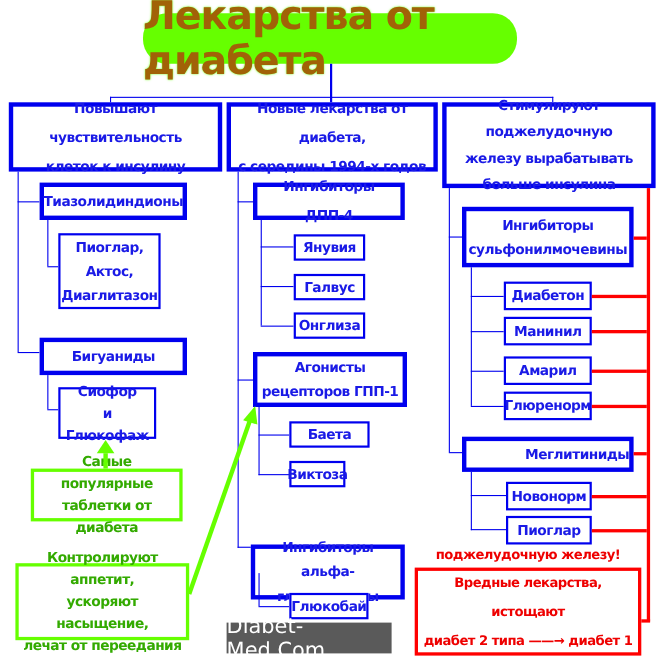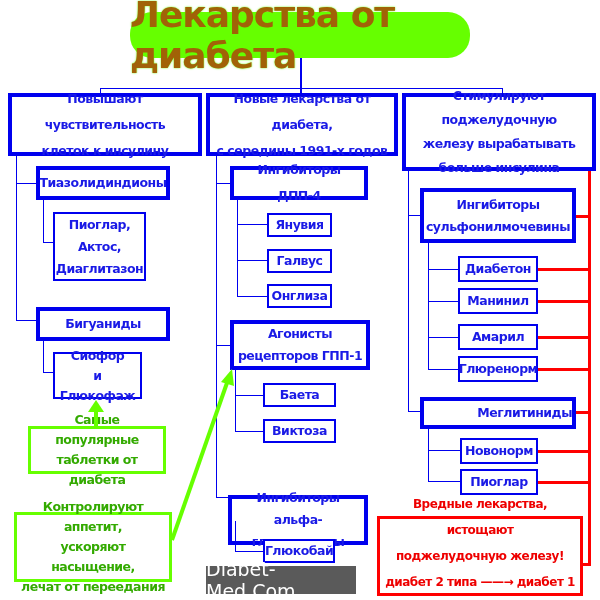--- a/index.html
+++ b/index.html
@@ -66,21 +66,21 @@
 </div>
 
 <div class="abs box green" style="left:14px;top:512px;width:158px;height:70px;border-width:3px;line-height:20px;">
   <span>Контролируют аппетит,</span>
   <span>ускоряют насыщение,</span>
   <span>лечат от переедания</span>
 </div>
 
 <div class="abs box" style="left:206px;top:93px;width:192px;height:63px;">
   <span>Новые лекарства от диабета,</span>
-  <span>с середины 1991-х годов</span>
+  <span>с середины 1994-х годов</span>
 </div>
 <div class="line" style="left:216px;top:156px;width:1px;height:342px;"></div>
 <div class="line" style="left:216px;top:183px;width:14px;height:1px;"></div>
 <div class="abs box" style="left:230px;top:166px;width:138px;height:34px;">
   <span>Ингибиторы ДПП-4</span>
 </div>
 <div class="line" style="left:237px;top:200px;width:1px;height:96px;"></div>
 <div class="line" style="left:237px;top:224px;width:30px;height:1px;"></div>
 <div class="line" style="left:237px;top:260px;width:30px;height:1px;"></div>
 <div class="line" style="left:237px;top:296px;width:30px;height:1px;"></div>
@@ -98,21 +98,21 @@
 <div class="abs box" style="left:230px;top:320px;width:140px;height:50px;line-height:22px;">
   <span>Агонисты</span>
   <span>рецепторов ГПП-1</span>
 </div>
 <div class="line" style="left:235px;top:370px;width:1px;height:62px;"></div>
 <div class="line" style="left:235px;top:395px;width:28px;height:1px;"></div>
 <div class="line" style="left:235px;top:431px;width:28px;height:1px;"></div>
 <div class="abs box thin" style="left:263px;top:383px;width:73px;height:24px;">
   <span>Баета</span>
 </div>
-<div class="abs box thin" style="left:263px;top:419px;width:73px;height:24px;">
+<div class="abs box thin" style="left:263px;top:419px;width:51px;height:24px;">
   <span>Виктоза</span>
 </div>
 
 <div class="line" style="left:216px;top:497px;width:14px;height:1px;"></div>
 <div class="abs box" style="left:228px;top:471px;width:140px;height:50px;line-height:22px;margin-top:24px;">
   <span>Ингибиторы</span>
   <span>альфа-глюкозидазы</span>
 </div>
 <div class="line" style="left:235px;top:521px;width:1px;height:30px;"></div>
 <div class="line" style="left:235px;top:551px;width:28px;height:1px;"></div>
@@ -170,22 +170,22 @@
 <div class="rline" style="left:538px;top:268px;width:50px;height:3px;"></div>
 <div class="rline" style="left:538px;top:300px;width:50px;height:3px;"></div>
 <div class="rline" style="left:538px;top:336px;width:50px;height:3px;"></div>
 <div class="rline" style="left:538px;top:368px;width:50px;height:3px;"></div>
 <div class="rline" style="left:576px;top:411px;width:12px;height:3px;"></div>
 <div class="rline" style="left:538px;top:450px;width:50px;height:3px;"></div>
 <div class="rline" style="left:538px;top:481px;width:50px;height:3px;"></div>
 <div class="rline" style="left:582px;top:563px;width:9px;height:3px;"></div>
 
 <div class="abs box red" style="left:377px;top:516px;width:206px;height:80px;font-size:12px;">
+  <span>поджелудочную железу!</span>
   <span>Вредные лекарства, истощают</span>
-  <span>поджелудочную железу!</span>
   <span>диабет 2 типа ——→ диабет 1 типа</span>
 </div>
 
 <svg class="arrows" width="600" height="600">
   <g>
     <line x1="96" y1="426" x2="96" y2="412" stroke="#66ff00" stroke-width="4"></line>
     <polygon points="88,412 104,412 96,400" fill="#66ff00"></polygon>
   </g>
   <g>
     <line x1="172" y1="540" x2="228" y2="380" stroke="#66ff00" stroke-width="4"></line>

